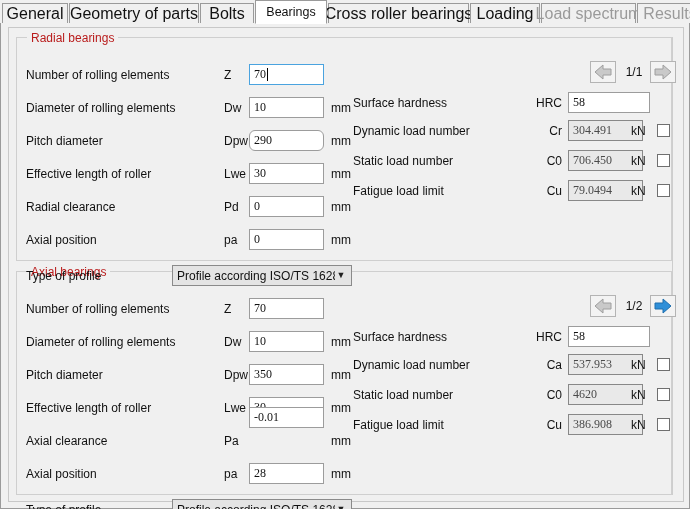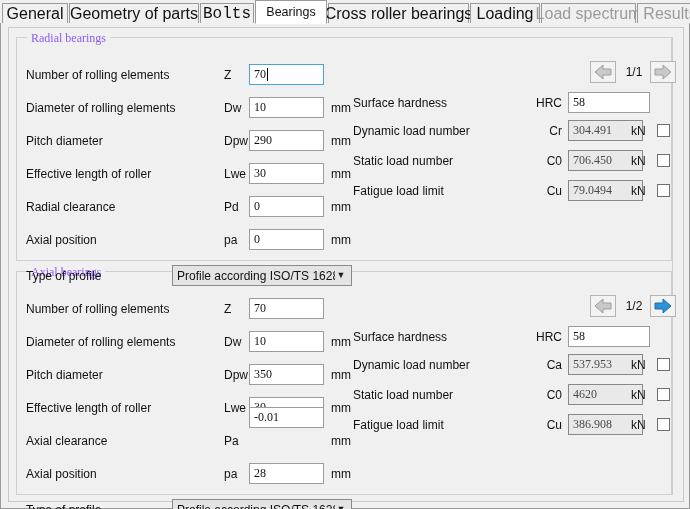--- a/index.html
+++ b/index.html
@@ -94,23 +94,22 @@
     border: 1px solid #cfcfcf;
     background: #f0f0f0;
   }
   .groupbox-title {
     position: absolute;
     top: -7px;
     left: 10px;
     background: #f0f0f0;
     padding: 0 4px;
     font-size: 12px;
-    color: #8b5cf6;
-    white-space: nowrap;
-    font-family: Liberation Serif, serif;
+    color: #b91c1c;
+    white-space: nowrap;
   }
 
   
   .row-label {
     position: absolute;
     font-size: 12px;
     color: #111;
     white-space: nowrap;
     line-height: 14px;
   }
@@ -232,21 +231,21 @@
 <body>
 
 <div class="tabstrip">
   <div id="tabs-host">
       <div class="tab" style="left: 2px; width: 66px;">
         <span>General</span>
       </div>
       <div class="tab" style="left: 69px; width: 130px;">
         <span>Geometry of parts</span>
       </div>
-      <div class="tab" style="left: 200px; width: 54px; font-family: Liberation Mono, monospace;">
+      <div class="tab" style="left: 200px; width: 54px;">
         <span>Bolts</span>
       </div>
       <div class="tab selected" style="left: 255px; width: 72px;">
         <span>Bearings</span>
       </div>
       <div class="tab" style="left: 328px; width: 141px;">
         <span>Cross roller bearings</span>
       </div>
       <div class="tab" style="left: 470px; width: 70px;">
         <span>Loading</span>
@@ -282,21 +281,21 @@
           <span class="caret"></span>
         </div>
         <div class="row-label" style="left: 17px; top: 73px;">Diameter of rolling elements</div>
         <div class="row-symbol" style="left: 215px; top: 73px;">Dw</div>
         <div class="field" style="left: 240px; top: 69px; width: 75px;">
           <span>10</span>
         </div>
         <div class="row-unit" style="left: 322px; top: 73px;">mm</div>
         <div class="row-label" style="left: 17px; top: 106px;">Pitch diameter</div>
         <div class="row-symbol" style="left: 215px; top: 106px;">Dpw</div>
-        <div class="field" style="left: 240px; top: 102px; width: 75px;">
+        <div class="field" style="left: 240px; top: 102px; width: 75px; border-radius: 6px;">
           <span>290</span>
         </div>
         <div class="row-unit" style="left: 322px; top: 106px;">mm</div>
         <div class="row-label" style="left: 17px; top: 139px;">Effective length of roller</div>
         <div class="row-symbol" style="left: 215px; top: 139px;">Lwe</div>
         <div class="field" style="left: 240px; top: 135px; width: 75px;">
           <span>30</span>
         </div>
         <div class="row-unit" style="left: 322px; top: 139px;">mm</div>
         <div class="row-label" style="left: 17px; top: 172px;">Radial clearance</div>

